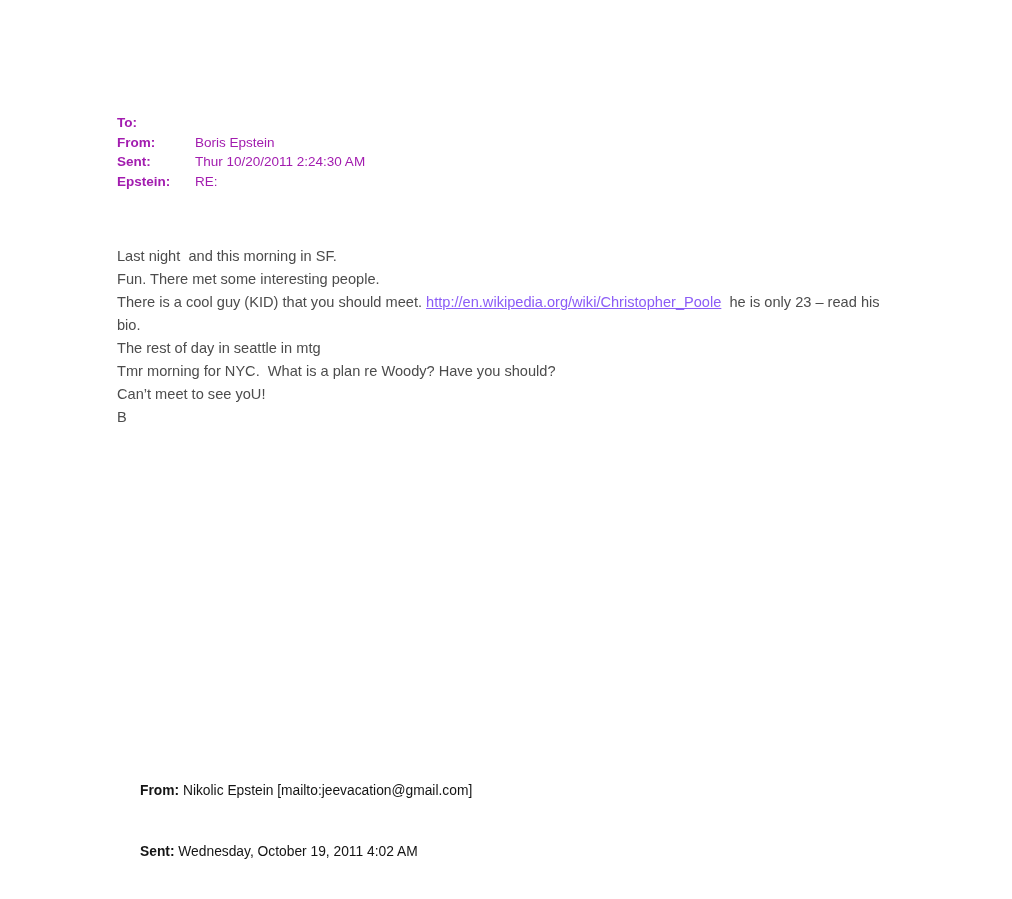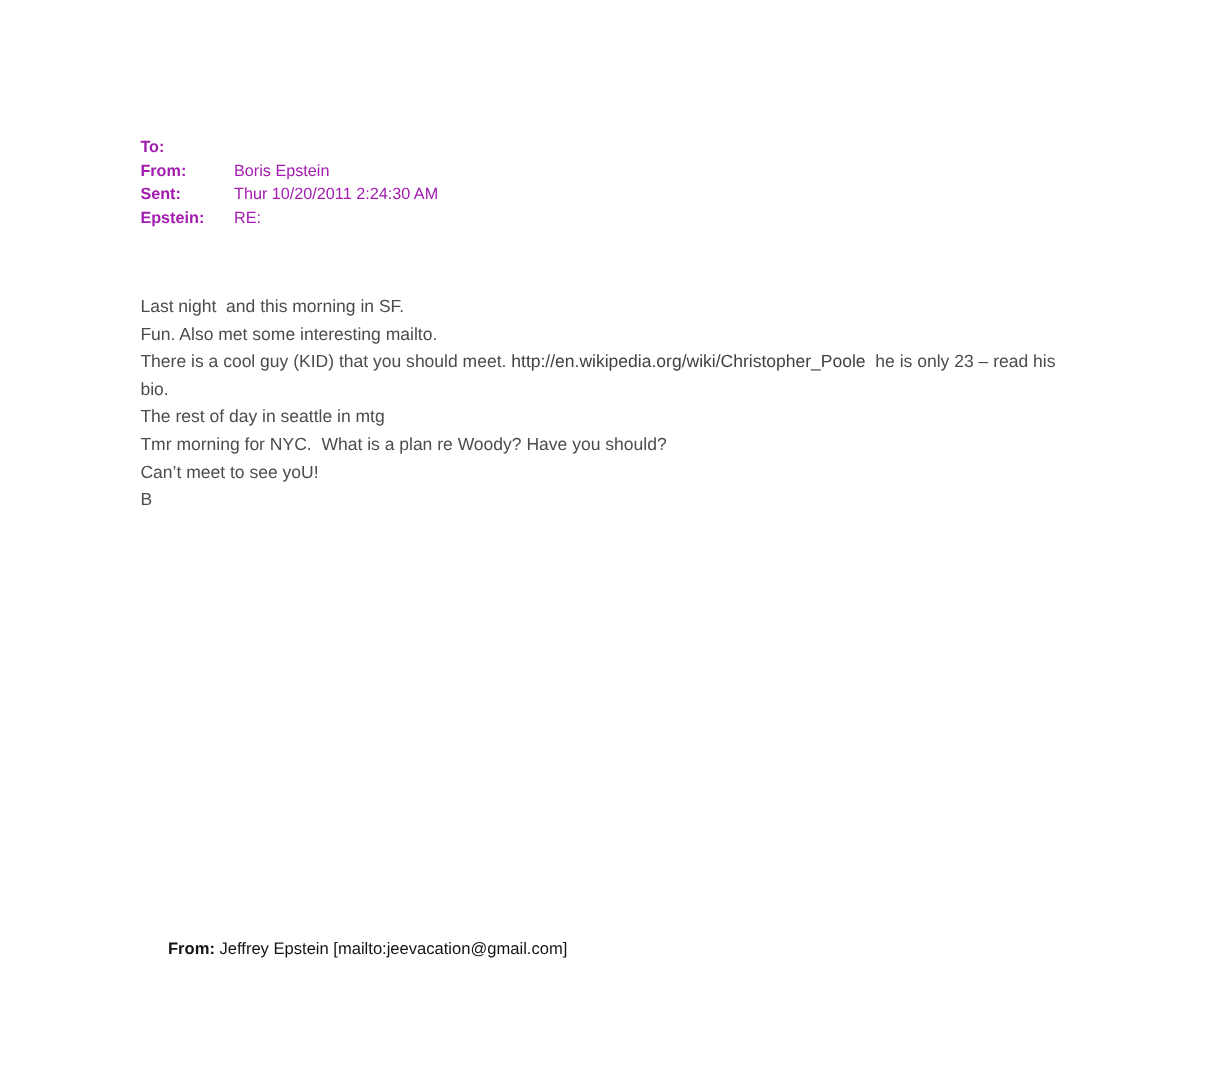--- a/index.html
+++ b/index.html
@@ -55,21 +55,22 @@
   }
   .p1 { margin-bottom: 22px; }
   .p2 { margin-bottom: 19px; }
   .p3 { margin-bottom: 62px; }
   .p4 { margin-bottom: 62px; }
   .p5 { margin-bottom: 62px; }
   .p6 { margin-bottom: 60px; }
   .p7 { margin-bottom: 61px; }
 
   .body-link {
-    color: #404040;
+    color: #8b5cf6;
+    text-decoration: underline;
     cursor: pointer;
   }
 
   
   .quoted-header {
     position: absolute;
     left: 117px;
     top: 761px;
     color: #141414;
     font-size: 13.8px;
@@ -100,31 +101,34 @@
       <span class="header-value">Thur 10/20/2011 2:24:30 AM</span>
     </div>
     <div class="header-row">
       <span class="header-label">Epstein:</span>
       <span class="header-value">RE:</span>
     </div>
   </div>
 
   <div class="email-body">
     <p class="p1">Last night  and this morning in SF.</p>
-    <p class="p2">Fun. Also met some interesting mailto.</p>
+    <p class="p2">Fun. There met some interesting people.</p>
     <p class="p3"><span>There is a cool guy (KID) that you should meet. </span><a class="body-link">http://en.wikipedia.org/wiki/Christopher_Poole</a><span>  he is only 23 – read his bio.</span></p>
     <p class="p4">The rest of day in seattle in mtg</p>
     <p class="p5">Tmr morning for NYC.  What is a plan re Woody? Have you should?</p>
     <p class="p6">Can’t meet to see yoU!</p>
     <p class="p7">B</p>
   </div>
 
   <div class="quoted-header">
     <div class="quoted-row">
-      <span class="quoted-label">From:</span><span> Jeffrey Epstein [mailto:jeevacation@gmail.com]</span>
+      <span class="quoted-label">From:</span><span> Nikolic Epstein [mailto:jeevacation@gmail.com]</span>
+    </div>
+    <div class="quoted-row">
+      <span class="quoted-label">Sent:</span><span> Wednesday, October 19, 2011 4:02 AM</span>
     </div>
     <div class="quoted-row">
       
     </div>
 
   </div>
 
 </div>
 
 </body></html>

